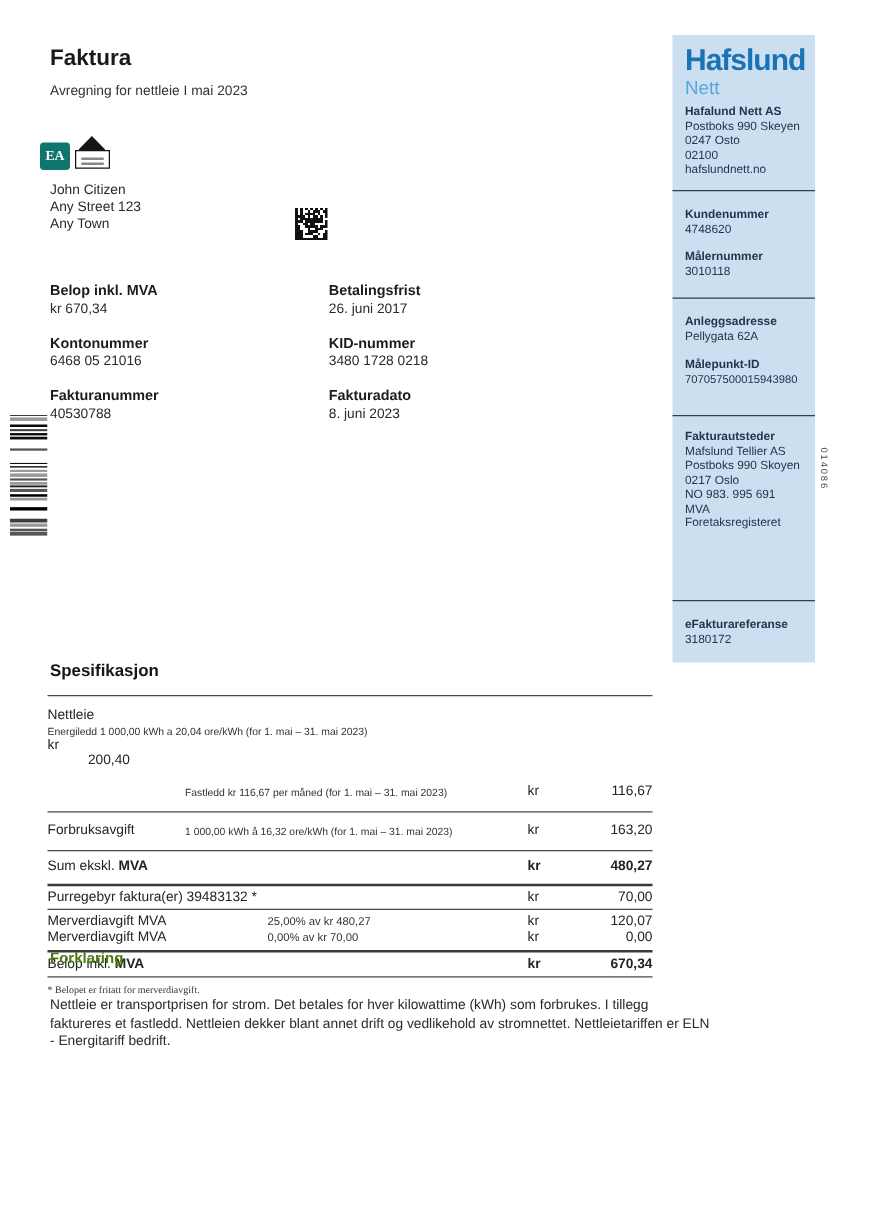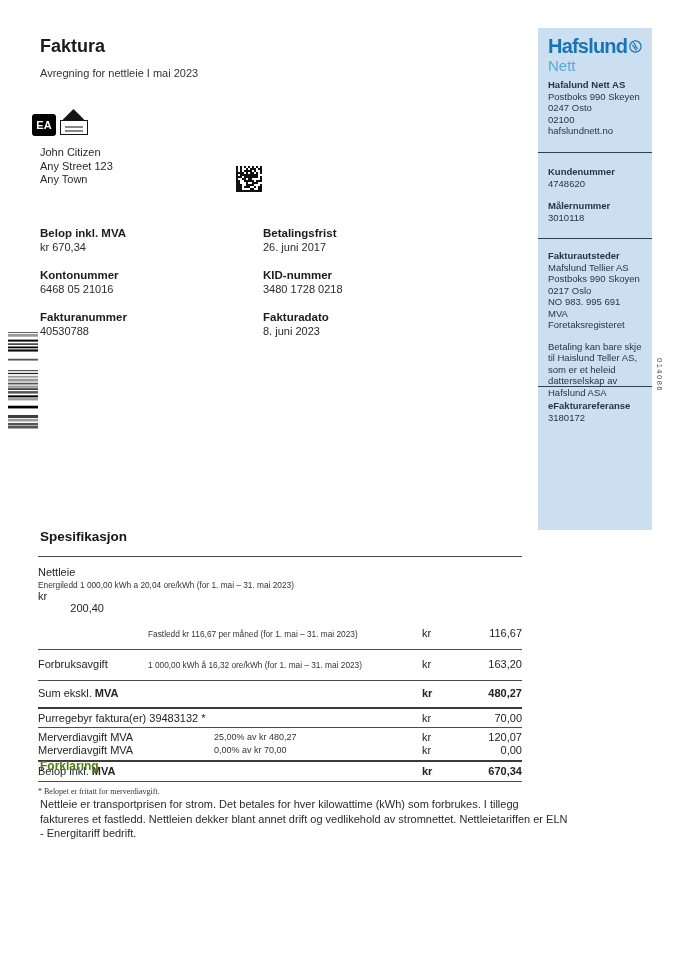--- a/index.html
+++ b/index.html
@@ -14,22 +14,22 @@
   html,body{margin:0;padding:0;background:#fff;}
   .page{
     position:relative;width:697px;height:966px;background:#fff;
     font-family:"Liberation Sans",sans-serif;color:var(--ink);overflow:hidden;
   }
   
   .title{position:absolute;left:40px;top:36px;font-size:18px;font-weight:bold;color:#1a1a1a;}
   .subtitle{position:absolute;left:40px;top:67px;font-size:11px;color:#333;}
 
   .ea-logo{position:absolute;left:32px;top:114px;display:flex;align-items:flex-start;}
-  .ea-box{width:24px;height:22px;background:#000000;border-radius:3px;color:#fff;
-    font-size:11px;font-weight:bold;display:flex;align-items:center;justify-content:center;}
+  .ea-box{width:24px;height:22px;background:#0f766e;border-radius:3px;color:#fff;
+    font-size:11px;font-weight:bold;display:flex;align-items:center;justify-content:center;font-family:Liberation Serif, serif;}
   .ea-env{position:relative;width:32px;height:22px;margin-left:2px;}
   .ea-env .env-body{position:absolute;left:2px;top:6px;width:28px;height:15px;background:#fff;border:1.5px solid #151515;}
   .ea-env .env-flap{position:absolute;left:8px;top:-2px;width:15px;height:15px;background:#151515;transform:rotate(45deg);}
   .ea-env .env-line{position:absolute;left:7px;width:18px;height:1.5px;background:#888;}
 
   .recipient{position:absolute;left:40px;top:146px;font-size:11px;line-height:13.5px;color:#2a2a2a;}
 
   .qr{position:absolute;left:236px;top:166px;width:26px;height:26px;}
 
   .summary-col{position:absolute;top:227px;}
@@ -77,21 +77,21 @@
   .sidebar{position:absolute;left:538px;top:28px;width:114px;height:502px;
     background:var(--sidebar-bg);display:flex;flex-direction:column;font-size:9.5px;color:#23354d;}
   .sb-sec{padding:0 10px;}
   .sb-sec + .sb-sec{border-top:1px solid var(--divider);}
   .sb-sec1{height:124px;padding-top:7px;}
   .sb-sec2{height:86px;padding-top:13px;}
   .sb-sec3{height:94px;padding-top:13px;}
   .sb-sec4{height:148px;padding-top:11px;}
   .sb-sec5{flex:1;padding-top:13px;}
   .brand-row{display:flex;align-items:center;}
-  .brand-name{font-size:20px;font-weight:bold;color:var(--accent-blue);letter-spacing:-0.8px;}
+  .brand-name{font-size:24px;font-weight:bold;color:var(--accent-blue);letter-spacing:-0.8px;}
   .brand-icon{margin-left:2px;width:19px;height:19px;}
   .brand-sub{font-size:15px;color:var(--nett-blue);margin-top:-1px;margin-bottom:5px;}
   .sb-line{line-height:11.5px;}
   .sb-label{font-weight:bold;line-height:11.5px;}
   .sb-pair{margin-bottom:11px;}
   .sb-note{margin-top:10px;line-height:11.5px;}
 
   .vertical-code{position:absolute;left:655px;top:358px;writing-mode:vertical-rl;
     font-size:7.5px;letter-spacing:1.5px;color:#4a4a4a;}
 </style>
@@ -366,28 +366,37 @@
     <div class="sb-sec sb-sec2">
       <div class="sb-pair">
         <div class="sb-label">Kundenummer</div>
         <div class="sb-line">4748620</div>
       </div>
       <div class="sb-pair">
         <div class="sb-label">Målernummer</div>
         <div class="sb-line">3010118</div>
       </div>
     </div>
+    <div class="sb-sec sb-sec3">
+      <div class="sb-pair">
+        <div class="sb-label">Anleggsadresse</div>
+        <div class="sb-line">Pellygata 62A</div>
+      </div>
+      <div class="sb-pair">
+        <div class="sb-label">Målepunkt-ID</div>
+        <div class="sb-line" style="font-size:9px;">707057500015943980</div>
+      </div>
+    </div>
     <div class="sb-sec sb-sec4">
       <div class="sb-label">Fakturautsteder</div>
       <div class="sb-line">Mafslund Tellier AS</div>
       <div class="sb-line">Postboks 990 Skoyen</div>
       <div class="sb-line">0217 Oslo</div>
       <div class="sb-line">NO 983. 995 691 MVA</div>
       <div class="sb-line">Foretaksregisteret</div>
-      <div class="sb-note">Betaling kan bare skje til Haislund Teller AS, som er et heleid datterselskap av Hafslund ASA</div>
     </div>
     <div class="sb-sec sb-sec5">
       <div class="sb-label">eFakturareferanse</div>
       <div class="sb-line">3180172</div>
     </div>
   </div>
 
   <div class="vertical-code">014086</div>
 
 </div>

